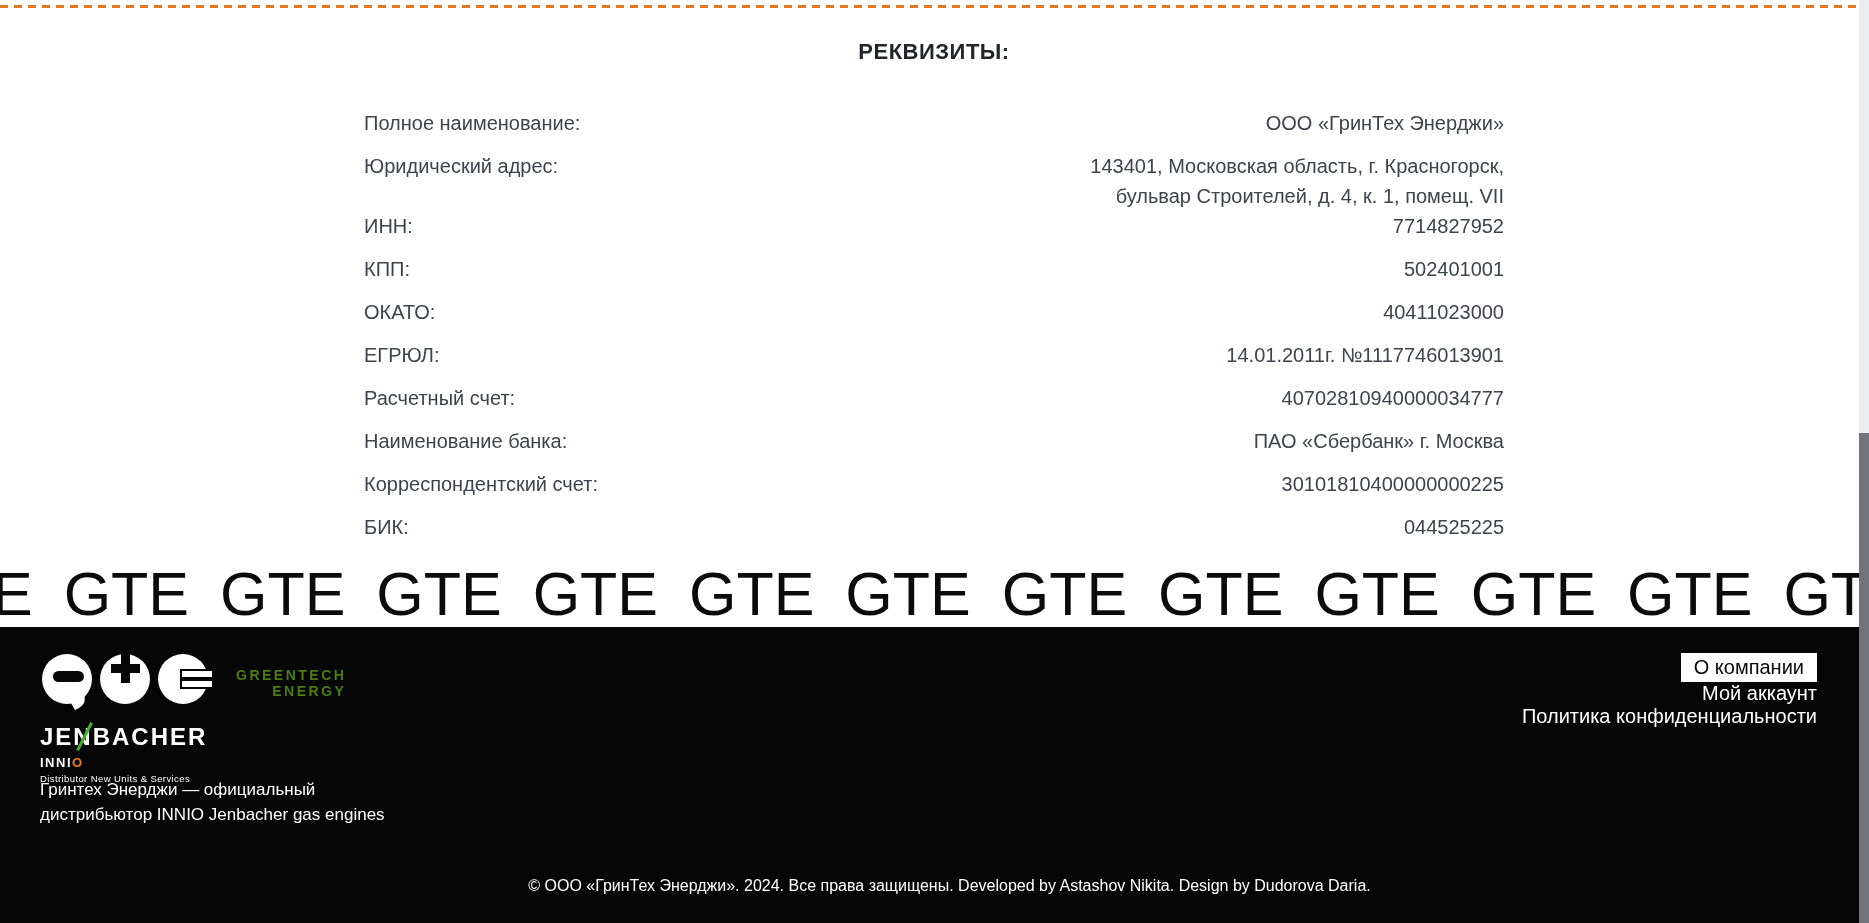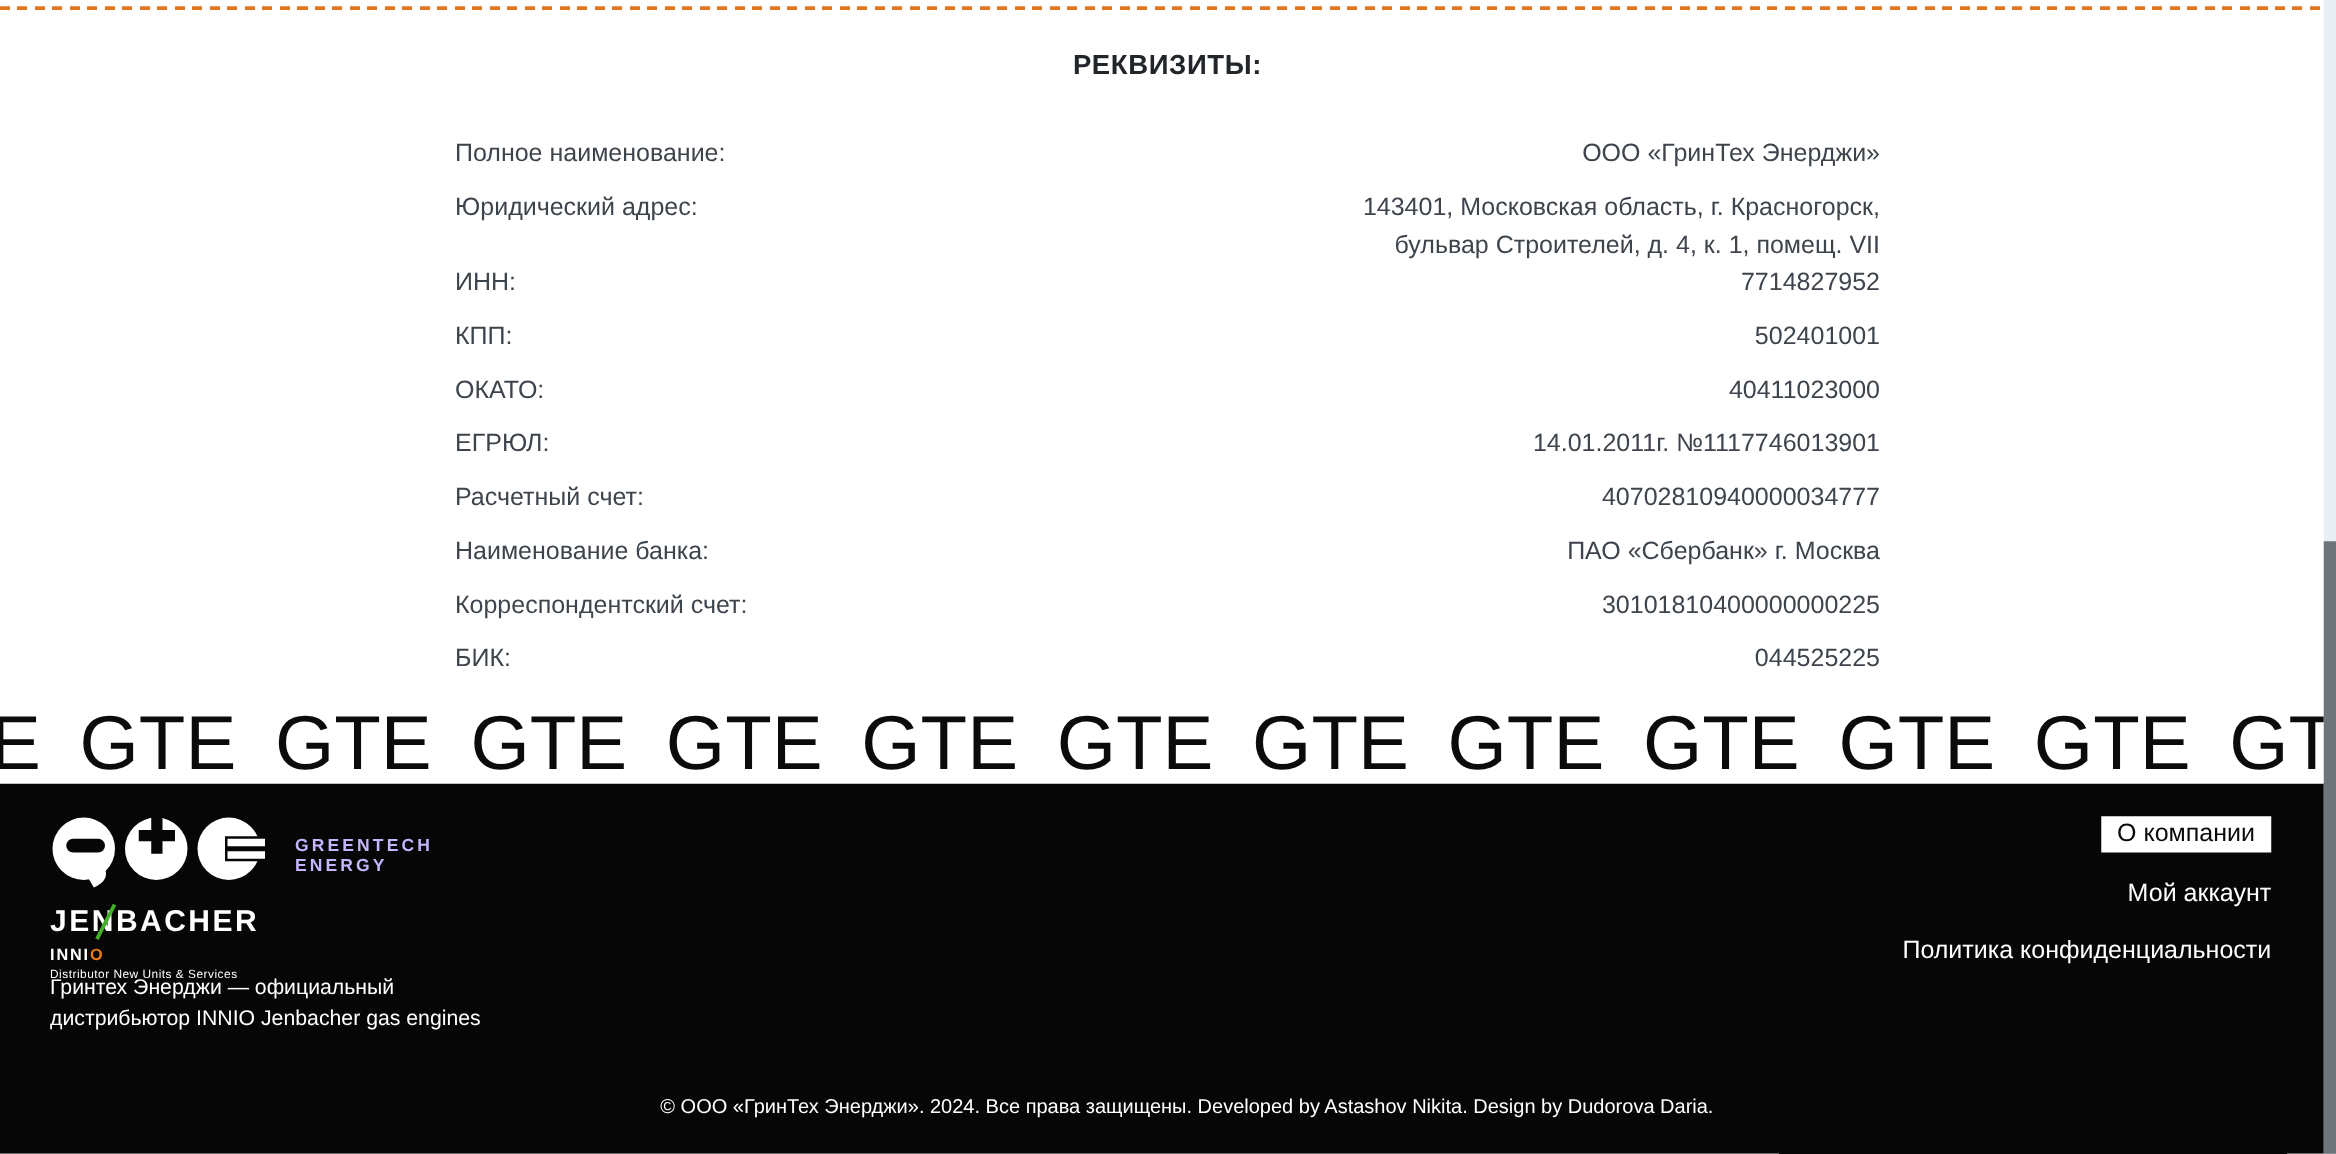--- a/index.html
+++ b/index.html
@@ -37,37 +37,37 @@
     font-size:61px;line-height:66px;font-weight:300;color:#0b0b0b;
     letter-spacing:0;word-spacing:14px;
   }
   
   .footer{
     position:absolute;top:627px;left:0;width:1869px;height:296px;
     background:#060606;color:#ffffff;
   }
   .footer-logo{position:absolute;left:40px;top:22px;}
   .logo-row{display:flex;align-items:center;}
-  .brand-text{margin-left:14px;font-size:14px;font-weight:700;letter-spacing:2.5px;line-height:16px;color:#c4b5fd;}
+  .brand-text{margin-left:14px;font-size:14px;font-weight:700;letter-spacing:2.5px;line-height:16px;color:#4d7c0f;text-align:right;}
   .jenbacher{margin-top:6px;font-size:24px;font-weight:700;letter-spacing:2px;color:#fff;}
   .jen-n{position:relative;display:inline-block;}
   .jen-n::after{
     content:"";position:absolute;left:52%;top:-8%;width:3px;height:112%;
     background:#44b02a;transform:rotate(27deg);transform-origin:center;
   }
   .innio{margin-top:4px;font-size:13px;font-weight:700;letter-spacing:1.5px;color:#fff;}
   .innio-o{color:#ef7d1c;}
   .tagline{margin-top:3px;font-size:9.5px;letter-spacing:.4px;color:#ffffff;font-weight:400;}
   .footer-desc{
     position:absolute;left:40px;top:150px;
     font-size:17px;line-height:25px;color:#ffffff;font-weight:400;
   }
   .footer-nav{
     position:absolute;right:52px;top:26px;
-    display:flex;flex-direction:column;align-items:flex-end;gap:22px;
+    display:flex;flex-direction:column;align-items:flex-end;
     font-size:20px;
   }
   .footer-link{color:#ffffff;cursor:pointer;}
   .footer-link.active{
     background:#ffffff;color:#0a0a0a;padding:3px 13px;
   }
   .copyright{
     position:absolute;left:15px;top:250px;width:100%;
     text-align:center;font-size:16px;color:#ffffff;font-weight:400;
   }

